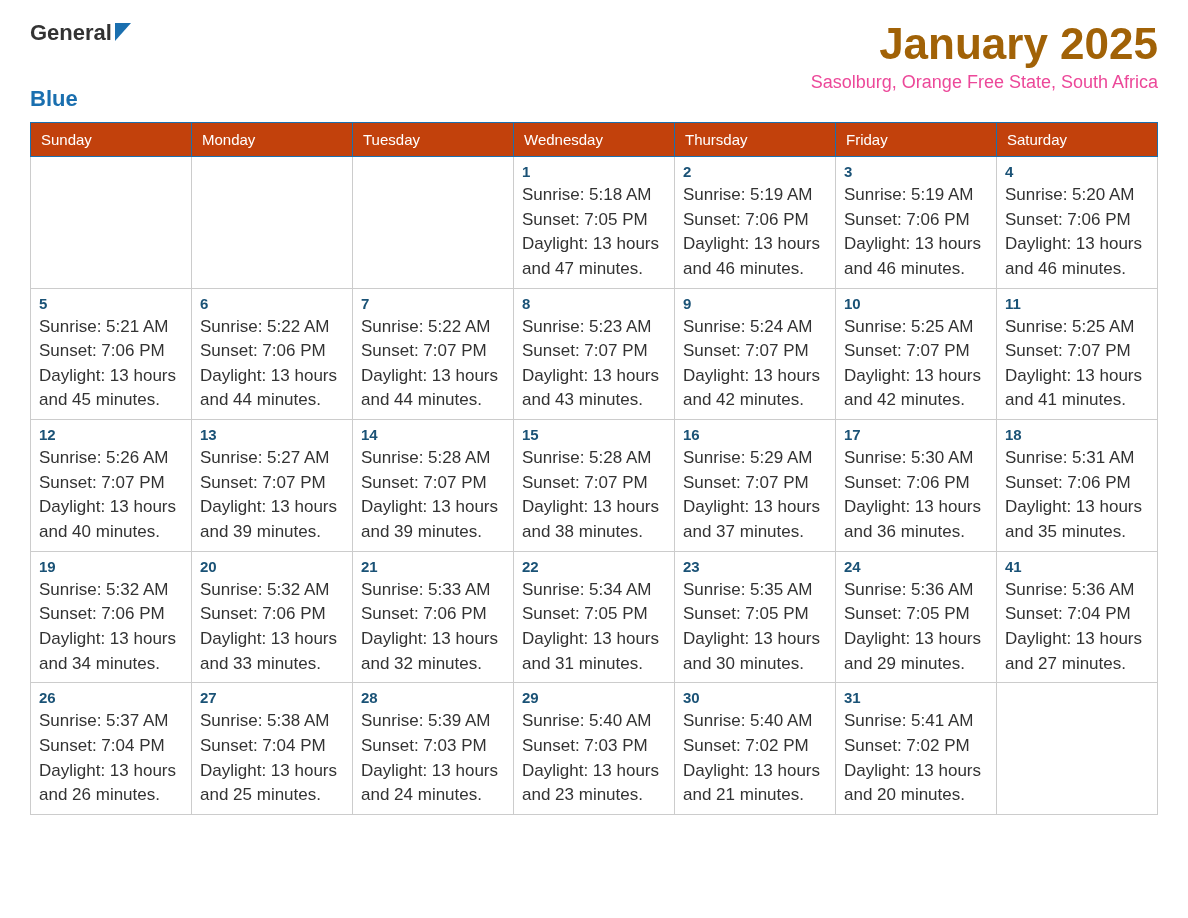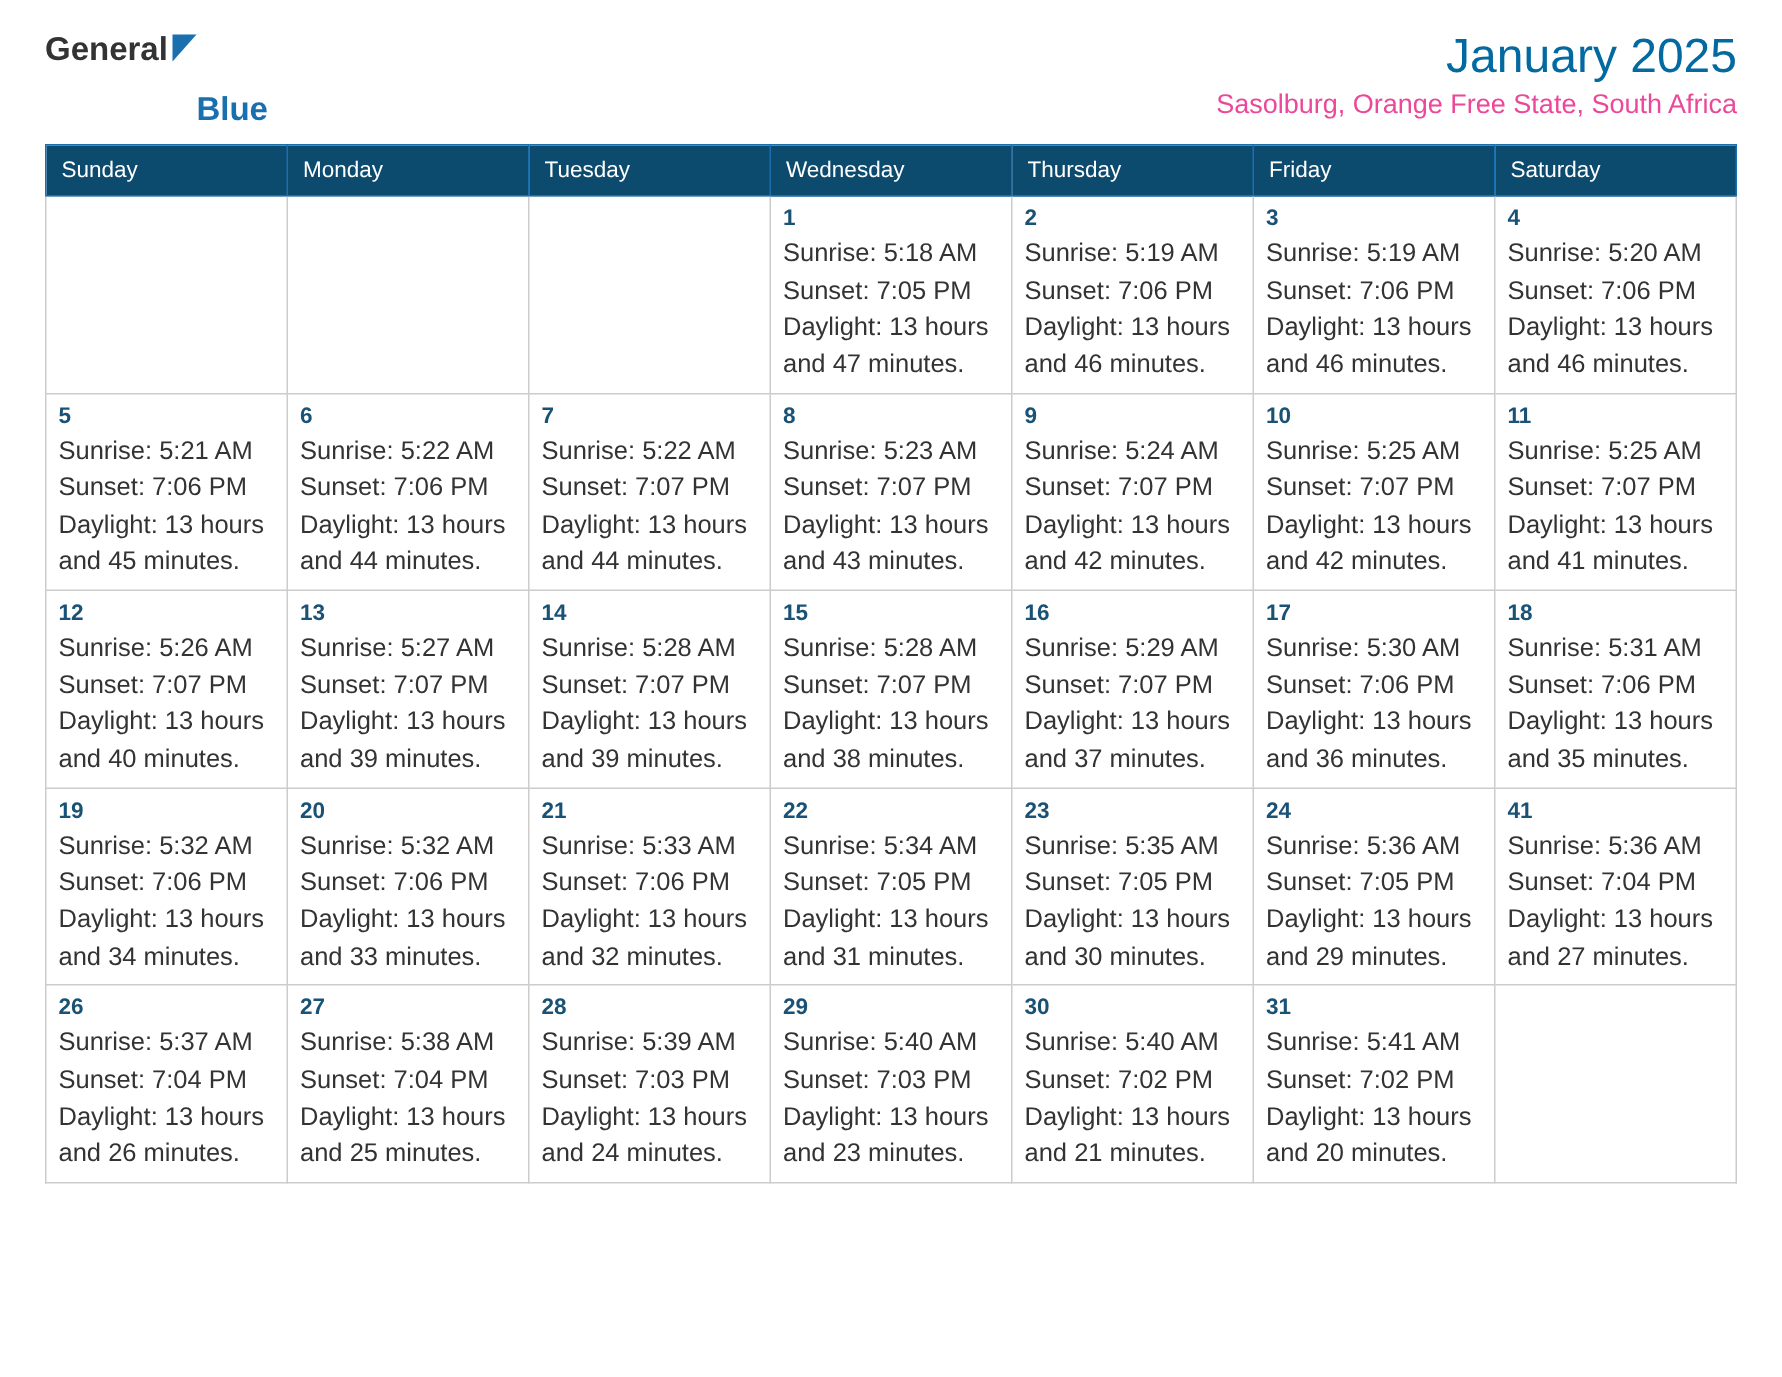--- a/index.html
+++ b/index.html
@@ -24,37 +24,37 @@
     .logo-text-blue {
       font-size: 22px;
       font-weight: bold;
       color: #1a6faf;
       margin-top: 44px;
     }
     .title-section {
       text-align: right;
     }
     .calendar-title {
-      font-size: 32px;
-      font-weight: normal;
-      color: #0369a1;
+      font-size: 44px;
+      font-weight: bold;
+      color: #a16207;
       line-height: 1.1;
     }
     .calendar-subtitle {
       font-size: 18px;
       color: #ec4899;
       margin-top: 4px;
     }
     .calendar-table {
       width: 100%;
       border-collapse: collapse;
       margin-top: 10px;
     }
     .calendar-table th {
-      background-color: #0c4a6e;
+      background-color: #c2410c;
       color: #fff;
       padding: 8px 10px;
       font-size: 15px;
       font-weight: normal;
       text-align: left;
       border: 1px solid #1a6faf;
     }
     .calendar-table td {
       border: 1px solid #ccc;
       vertical-align: top;
@@ -73,21 +73,21 @@
     .day-info {
       font-size: 17px;
       color: #333;
       line-height: 1.45;
     }
     .empty-cell {
       background: #fff;
     }
     .logo-wrapper {
       display: flex;
-      flex-direction: row;
+      flex-direction: column;
       align-items: flex-start;
     }
     .logo-row {
       display: flex;
       align-items: center;
     }
     .logo-blue-row {
       display: flex;
       align-items: center;
       margin-top: -4px;

